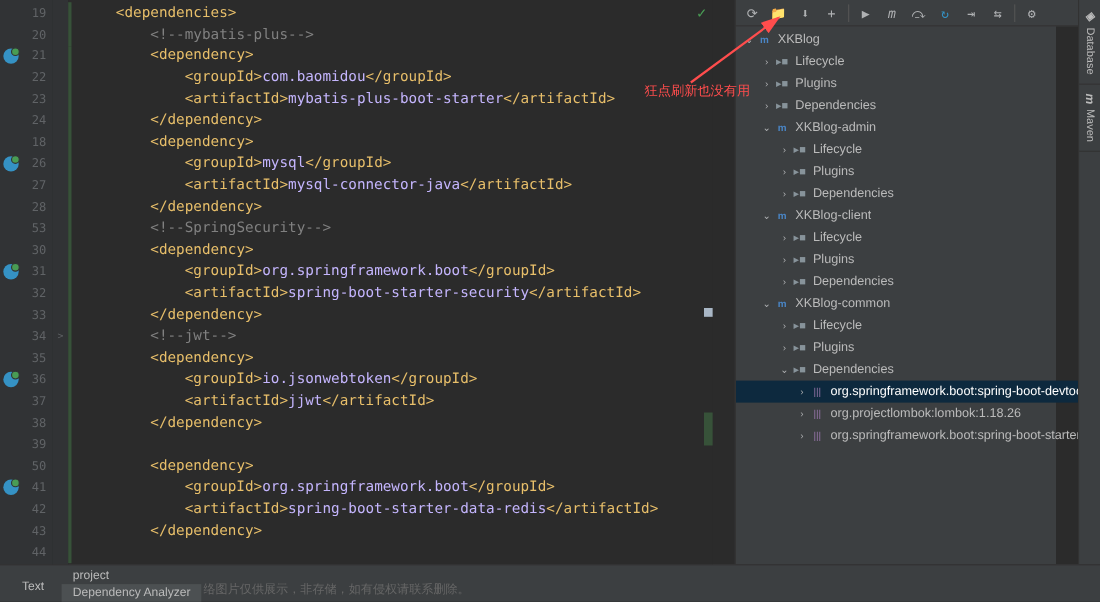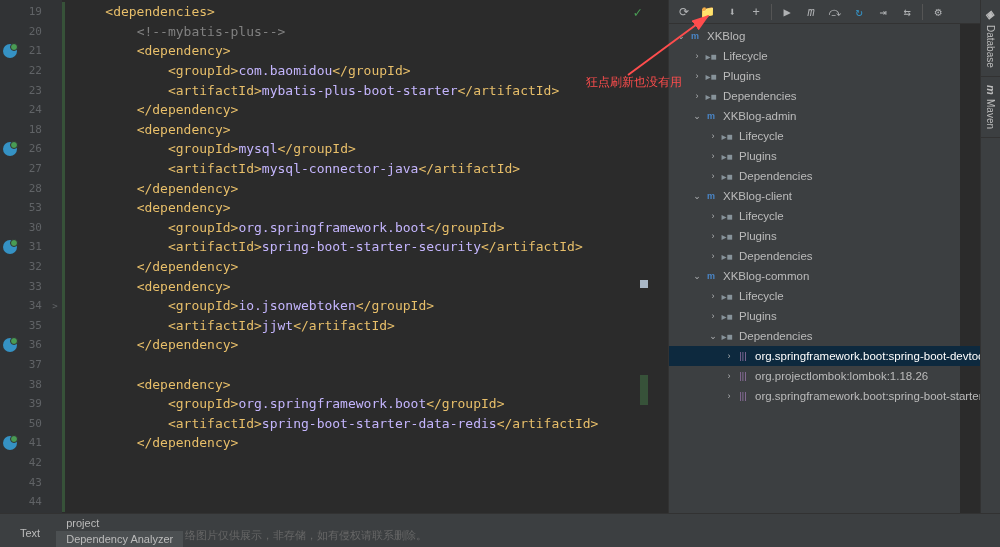--- a/index.html
+++ b/index.html
@@ -137,24 +137,26 @@
     <div class="code-line">&nbsp;&nbsp;&nbsp;&nbsp;<span class="tag">&lt;dependencies&gt;</span></div>
         <div class="code-line">&nbsp;&nbsp;&nbsp;&nbsp;&nbsp;&nbsp;&nbsp;&nbsp;<span class="comment">&lt;!--mybatis-plus--&gt;</span></div>
         <div class="code-line">&nbsp;&nbsp;&nbsp;&nbsp;&nbsp;&nbsp;&nbsp;&nbsp;<span class="tag">&lt;dependency&gt;</span></div>
         <div class="code-line">&nbsp;&nbsp;&nbsp;&nbsp;&nbsp;&nbsp;&nbsp;&nbsp;&nbsp;&nbsp;&nbsp;&nbsp;<span class="tag">&lt;groupId&gt;</span><span class="text-content">com.baomidou</span><span class="tag">&lt;/groupId&gt;</span></div>
         <div class="code-line">&nbsp;&nbsp;&nbsp;&nbsp;&nbsp;&nbsp;&nbsp;&nbsp;&nbsp;&nbsp;&nbsp;&nbsp;<span class="tag">&lt;artifactId&gt;</span><span class="text-content">mybatis-plus-boot-starter</span><span class="tag">&lt;/artifactId&gt;</span></div>
         <div class="code-line">&nbsp;&nbsp;&nbsp;&nbsp;&nbsp;&nbsp;&nbsp;&nbsp;<span class="tag">&lt;/dependency&gt;</span></div>
         <div class="code-line">&nbsp;&nbsp;&nbsp;&nbsp;&nbsp;&nbsp;&nbsp;&nbsp;<span class="tag">&lt;dependency&gt;</span></div>
         <div class="code-line">&nbsp;&nbsp;&nbsp;&nbsp;&nbsp;&nbsp;&nbsp;&nbsp;&nbsp;&nbsp;&nbsp;&nbsp;<span class="tag">&lt;groupId&gt;</span><span class="text-content">mysql</span><span class="tag">&lt;/groupId&gt;</span></div>
         <div class="code-line">&nbsp;&nbsp;&nbsp;&nbsp;&nbsp;&nbsp;&nbsp;&nbsp;&nbsp;&nbsp;&nbsp;&nbsp;<span class="tag">&lt;artifactId&gt;</span><span class="text-content">mysql-connector-java</span><span class="tag">&lt;/artifactId&gt;</span></div>
         <div class="code-line">&nbsp;&nbsp;&nbsp;&nbsp;&nbsp;&nbsp;&nbsp;&nbsp;<span class="tag">&lt;/dependency&gt;</span></div>
+        <div class="code-line">&nbsp;&nbsp;&nbsp;&nbsp;&nbsp;&nbsp;&nbsp;&nbsp;<span class="comment">&lt;!--SpringSecurity--&gt;</span></div>
         <div class="code-line">&nbsp;&nbsp;&nbsp;&nbsp;&nbsp;&nbsp;&nbsp;&nbsp;<span class="tag">&lt;dependency&gt;</span></div>
         <div class="code-line">&nbsp;&nbsp;&nbsp;&nbsp;&nbsp;&nbsp;&nbsp;&nbsp;&nbsp;&nbsp;&nbsp;&nbsp;<span class="tag">&lt;groupId&gt;</span><span class="text-content">org.springframework.boot</span><span class="tag">&lt;/groupId&gt;</span></div>
         <div class="code-line">&nbsp;&nbsp;&nbsp;&nbsp;&nbsp;&nbsp;&nbsp;&nbsp;&nbsp;&nbsp;&nbsp;&nbsp;<span class="tag">&lt;artifactId&gt;</span><span class="text-content">spring-boot-starter-security</span><span class="tag">&lt;/artifactId&gt;</span></div>
         <div class="code-line">&nbsp;&nbsp;&nbsp;&nbsp;&nbsp;&nbsp;&nbsp;&nbsp;<span class="tag">&lt;/dependency&gt;</span></div>
+        <div class="code-line">&nbsp;&nbsp;&nbsp;&nbsp;&nbsp;&nbsp;&nbsp;&nbsp;<span class="comment">&lt;!--jwt--&gt;</span></div>
         <div class="code-line">&nbsp;&nbsp;&nbsp;&nbsp;&nbsp;&nbsp;&nbsp;&nbsp;<span class="tag">&lt;dependency&gt;</span></div>
         <div class="code-line">&nbsp;&nbsp;&nbsp;&nbsp;&nbsp;&nbsp;&nbsp;&nbsp;&nbsp;&nbsp;&nbsp;&nbsp;<span class="tag">&lt;groupId&gt;</span><span class="text-content">io.jsonwebtoken</span><span class="tag">&lt;/groupId&gt;</span></div>
         <div class="code-line">&nbsp;&nbsp;&nbsp;&nbsp;&nbsp;&nbsp;&nbsp;&nbsp;&nbsp;&nbsp;&nbsp;&nbsp;<span class="tag">&lt;artifactId&gt;</span><span class="text-content">jjwt</span><span class="tag">&lt;/artifactId&gt;</span></div>
         <div class="code-line">&nbsp;&nbsp;&nbsp;&nbsp;&nbsp;&nbsp;&nbsp;&nbsp;<span class="tag">&lt;/dependency&gt;</span></div>
         <div class="code-line"></div>
         <div class="code-line">&nbsp;&nbsp;&nbsp;&nbsp;&nbsp;&nbsp;&nbsp;&nbsp;<span class="tag">&lt;dependency&gt;</span></div>
         <div class="code-line">&nbsp;&nbsp;&nbsp;&nbsp;&nbsp;&nbsp;&nbsp;&nbsp;&nbsp;&nbsp;&nbsp;&nbsp;<span class="tag">&lt;groupId&gt;</span><span class="text-content">org.springframework.boot</span><span class="tag">&lt;/groupId&gt;</span></div>
         <div class="code-line">&nbsp;&nbsp;&nbsp;&nbsp;&nbsp;&nbsp;&nbsp;&nbsp;&nbsp;&nbsp;&nbsp;&nbsp;<span class="tag">&lt;artifactId&gt;</span><span class="text-content">spring-boot-starter-data-redis</span><span class="tag">&lt;/artifactId&gt;</span></div>
         <div class="code-line">&nbsp;&nbsp;&nbsp;&nbsp;&nbsp;&nbsp;&nbsp;&nbsp;<span class="tag">&lt;/dependency&gt;</span></div>
       </div>

